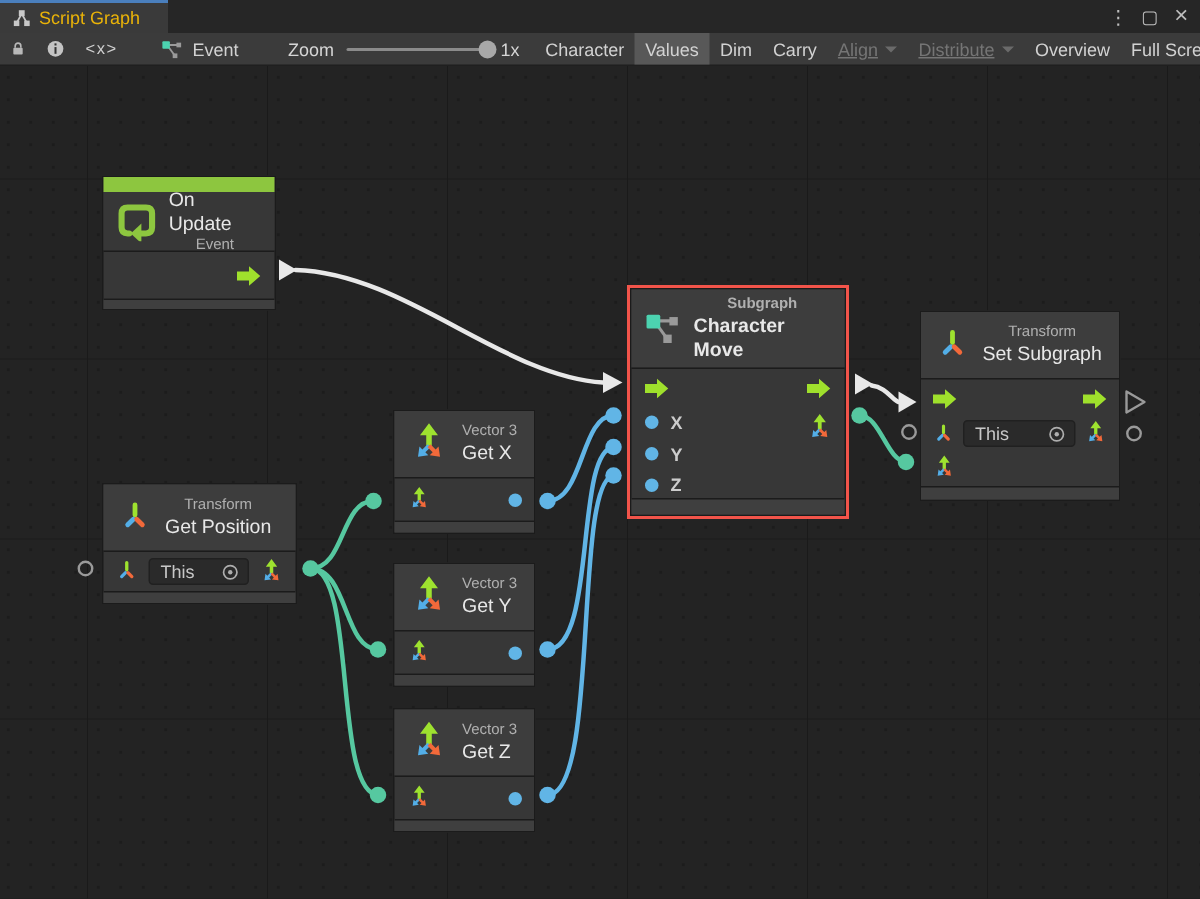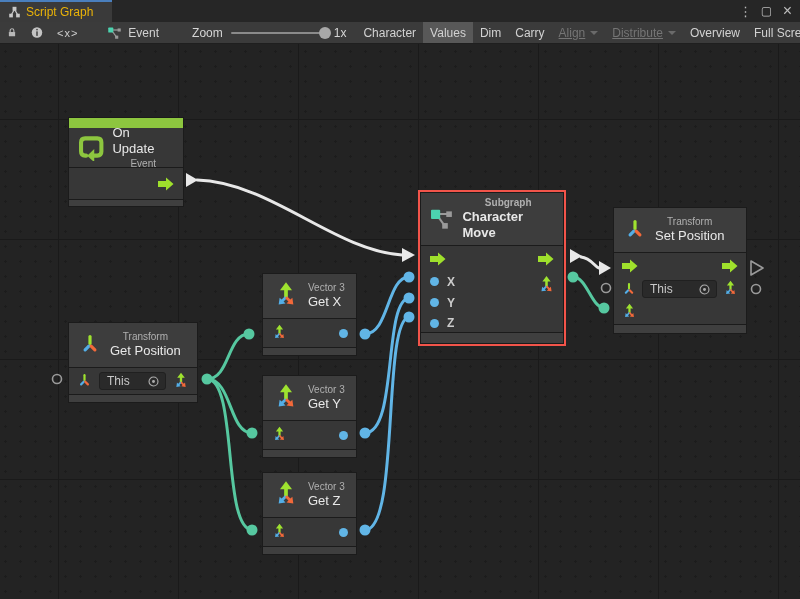--- a/index.html
+++ b/index.html
@@ -360,21 +360,21 @@
   <div class="nfoot" style="height:11px"></div>
 </div>
 
 <div class="node" style="left:613px; top:207px; width:134px;">
   <div class="nhead" style="height:44px;">
     <svg class="icon" width="24" height="26">
         <use href="#sym-transform"></use>
       </svg>
     <div class="ntexts">
       <span class="ncat">Transform</span>
-      <span class="ntitle">Set Position</span>
+      <span class="ntitle">Set Subgraph</span>
     </div>
   </div>
   <div class="nbody">
     <div class="prow" style="height:25px; padding:0 8px;">
       <svg class="icon" width="16" height="16">
           <use href="#sym-flow-arrow"></use>
         </svg>
       <div class="grow"></div>
       <svg class="icon" width="16" height="16">
           <use href="#sym-flow-arrow"></use>

